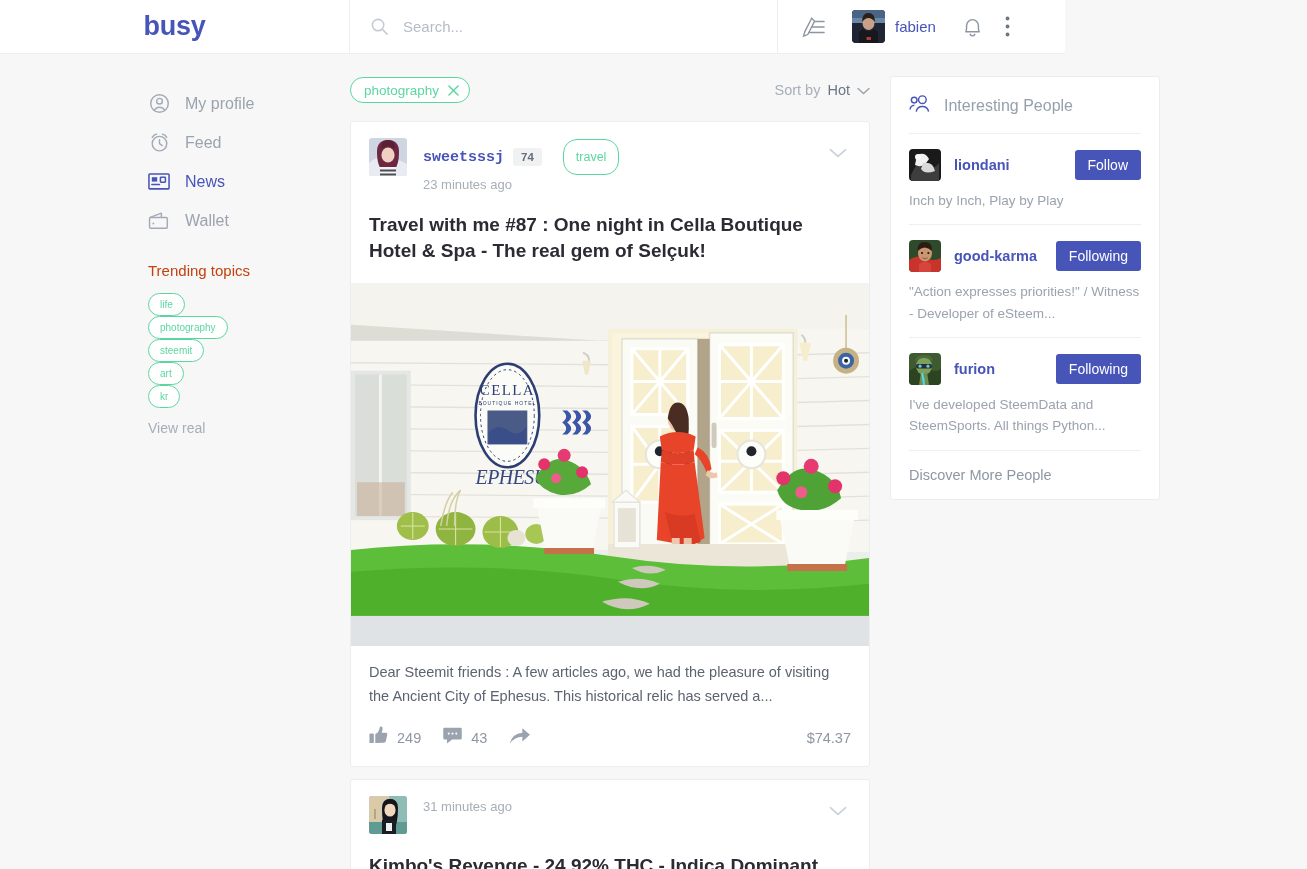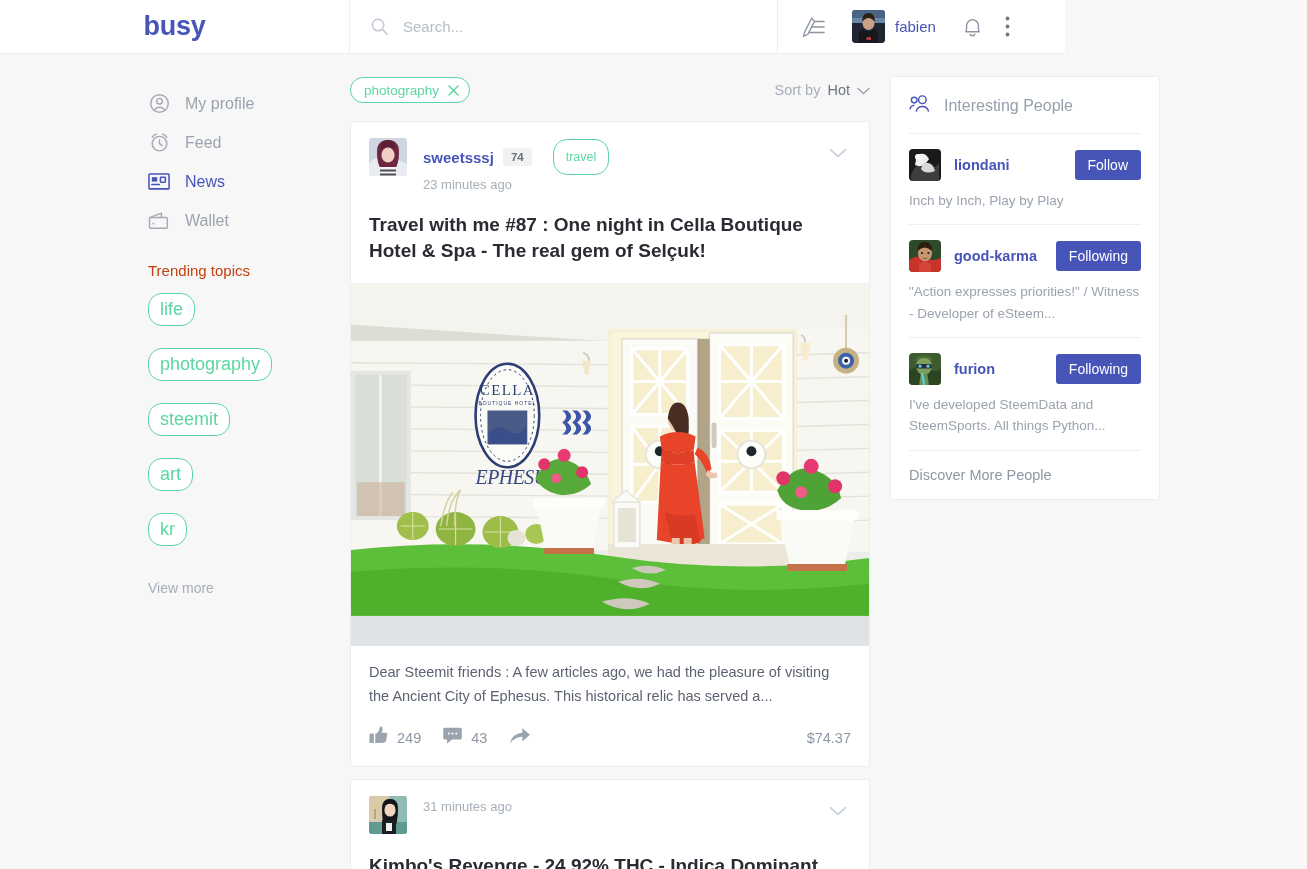--- a/index.html
+++ b/index.html
@@ -83,24 +83,24 @@
     display: flex; align-items: center; justify-content: center;
     flex-shrink: 0;
   }
   .nav-item.active { color: #4754b8; }
   .trending-head {
     margin-top: 22px; margin-bottom: 14px;
     font-size: 15px; color: #c2410c;
   }
   .tag-pill {
     display: inline-flex; align-items: center; justify-content: center;
-    height: 33px; padding: 0 11px;
+    height: 23px; padding: 0 11px;
     border: 1.6px solid #5cd6a0; border-radius: 14px;
-    color: #5cd6a0; font-size: 18px;
-    margin-bottom: 22px; cursor: pointer;
+    color: #5cd6a0; font-size: 10px;
+    margin-bottom: 0; cursor: pointer;
     background: #fff;
   }
   .tags-wrap { display: flex; flex-direction: column; align-items: flex-start; }
   .view-more {
     margin-top: 12px; font-size: 14px; color: #a6aeb8; cursor: pointer;
   }
 
   
   .feed {
     position: absolute; top: 54px; left: 350px;
@@ -135,21 +135,21 @@
     position: relative;
   }
   .post-avatar {
     width: 38px; height: 38px; border-radius: 3px;
     overflow: hidden; margin-right: 16px; flex-shrink: 0;
     position: relative;
   }
   .post-meta { flex: 1; min-width: 0; padding-top: 1px; }
   .post-meta-row1 { display: flex; align-items: center; }
   .post-author {
-    font-size: 15px; font-weight: bold; color: #4754b8; cursor: pointer;
+    font-size: 15px; font-weight: bold; color: #4754b8; cursor: pointer; font-family: Liberation Mono, monospace;
   }
   .rep-badge {
     margin-left: 9px;
     background: #f0f1f3; color: #666e7a;
     font-size: 11.5px; font-weight: bold;
     padding: 3px 8px; border-radius: 3px;
   }
   .post-tag {
     margin-left: 21px;
     display: inline-flex; align-items: center; justify-content: center;
@@ -341,21 +341,21 @@
   <div class="trending-head">Trending topics</div>
 
   <div class="tags-wrap">
     <span class="tag-pill">life</span>
     <span class="tag-pill">photography</span>
     <span class="tag-pill">steemit</span>
     <span class="tag-pill">art</span>
     <span class="tag-pill">kr</span>
   </div>
 
-  <div class="view-more">View more</div>
+  <div class="view-more">View real</div>
 </div>
 
 <div class="feed">
 
   <div class="feed-topbar">
     <span class="filter-pill">
       <span>photography</span>
       <span class="xclose">
         <svg width="11" height="11" viewBox="0 0 11 11" stroke="#5cd6a0" stroke-width="1.5" stroke-linecap="round">
           <line x1="1" y1="1" x2="10" y2="10"></line>

